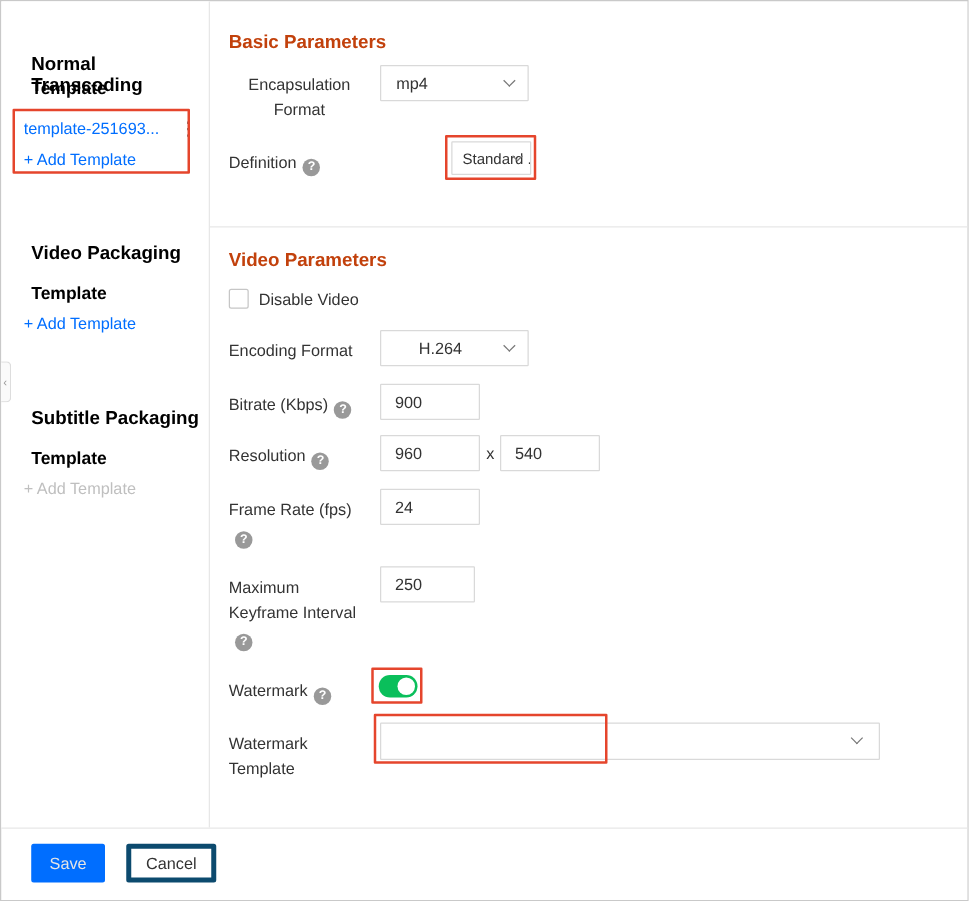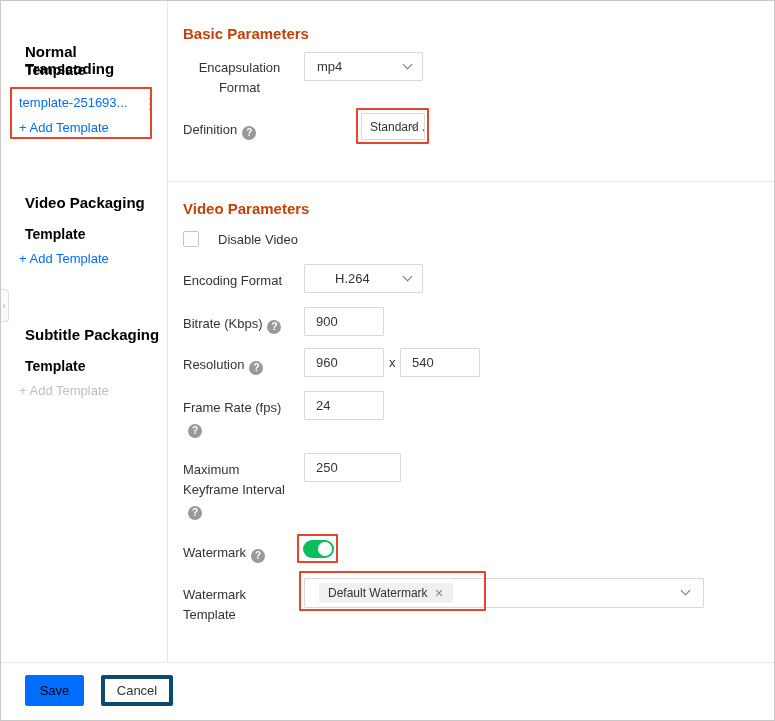--- a/index.html
+++ b/index.html
@@ -78,21 +78,21 @@
     padding:3px 9px; font-size:12px; color:#333; margin-left:14px;
   }
   .tag .close { color:#8a8a8a; font-size:11px; cursor:pointer; }
 
   
   .btn {
     position:absolute; height:31px; border-radius:2px; font-size:13px;
     display:flex; align-items:center; justify-content:center; cursor:pointer;
     font-family:"Liberation Sans","DejaVu Sans",sans-serif;
   }
-  .btn-primary { background:#006eff; color:#000000; border:1px solid #006eff; }
+  .btn-primary { background:#006eff; color:#e5e5e5; border:1px solid #006eff; }
   .btn-default { background:#fff; color:#333; border:4px solid #0c4a6e; }
 
   
   .annotation { position:absolute; border:2px solid #e5452c; border-radius:1px; pointer-events:none; }
 </style>
 </head>
 <body>
 
 <div class="page">
 
@@ -128,21 +128,21 @@
   <div class="select" style="left:360px; top:112px; width:64px; height:27px; font-size:12px; padding-left:8px;">
     <span style="white-space:nowrap; overflow:hidden;">Standard ...</span>
     <span class="chev small"></span>
   </div>
 
   <div class="abs divider" style="left:167px; top:180px; width:608px;"></div>
 
   <div class="abs section-title" style="left:182px; top:199px;">Video Parameters</div>
 
   <div class="checkbox" style="left:182px; top:230px;"></div>
-  <div class="abs plain-label" style="left:206px; top:231px;margin-left:11px;">Disable Video</div>
+  <div class="abs plain-label" style="left:206px; top:231px;">Disable Video</div>
 
   <div class="abs field-label" style="left:182px; top:270px;">Encoding Format</div>
   <div class="select" style="left:303px; top:263px; width:119px; height:29px;padding-left:30px;">
     <span>H.264</span>
     <span class="chev"></span>
   </div>
 
   <div class="abs field-label" style="left:182px; top:313px;">
     <span>Bitrate (Kbps)</span><span class="help">?</span>
   </div>
@@ -156,35 +156,31 @@
   <input class="input" style="left: 399px; top: 347px; width: 80px; height: 29px;" value="540">
 
   <div class="abs field-label" style="left:182px; top:397px;">
     <span>Frame Rate (fps)</span><span class="help">?</span>
   </div>
   <input class="input" style="left: 303px; top: 390px; width: 80px; height: 29px;" value="24">
 
   <div class="abs field-label" style="left:182px; top:459px;">
     <span>Maximum Keyframe Interval</span><span class="help">?</span>
   </div>
-  <input class="input" style="left: 303px; top: 452px; width: 97px; height: 29px;" value="250">
+  <input class="input" style="left: 303px; top: 452px; width: 76px; height: 29px;" value="250">
 
   <div class="abs field-label" style="left:182px; top:542px;">
     <span>Watermark</span><span class="help">?</span>
   </div>
   <div class="toggle" style="left:302px; top:539px;">
     <span class="knob"></span>
   </div>
 
   <div class="abs field-label" style="left:182px; top:584px;">Watermark Template</div>
   <div class="select" style="left:303px; top:577px; width:400px; height:30px; padding-left:0;">
-    <span class="tag">
-      <span>Default Watermark</span>
-      <span class="close">✕</span>
-    </span>
     <span class="chev" style="right:14px;"></span>
   </div>
 
   <div class="abs divider" style="left:0; top:661px; width:775px;"></div>
   <div class="btn btn-primary" style="left:24px; top:674px; width:59px;">Save</div>
   <div class="btn btn-default" style="left:100px; top:674px; width:72px;">Cancel</div>
 
   <div class="annotation" style="left:9px; top:86px; width:142px; height:52px;"></div>
   <div class="annotation" style="left:355px; top:107px; width:73px; height:36px;"></div>
   <div class="annotation" style="left:296px; top:533px; width:41px; height:29px;"></div>

